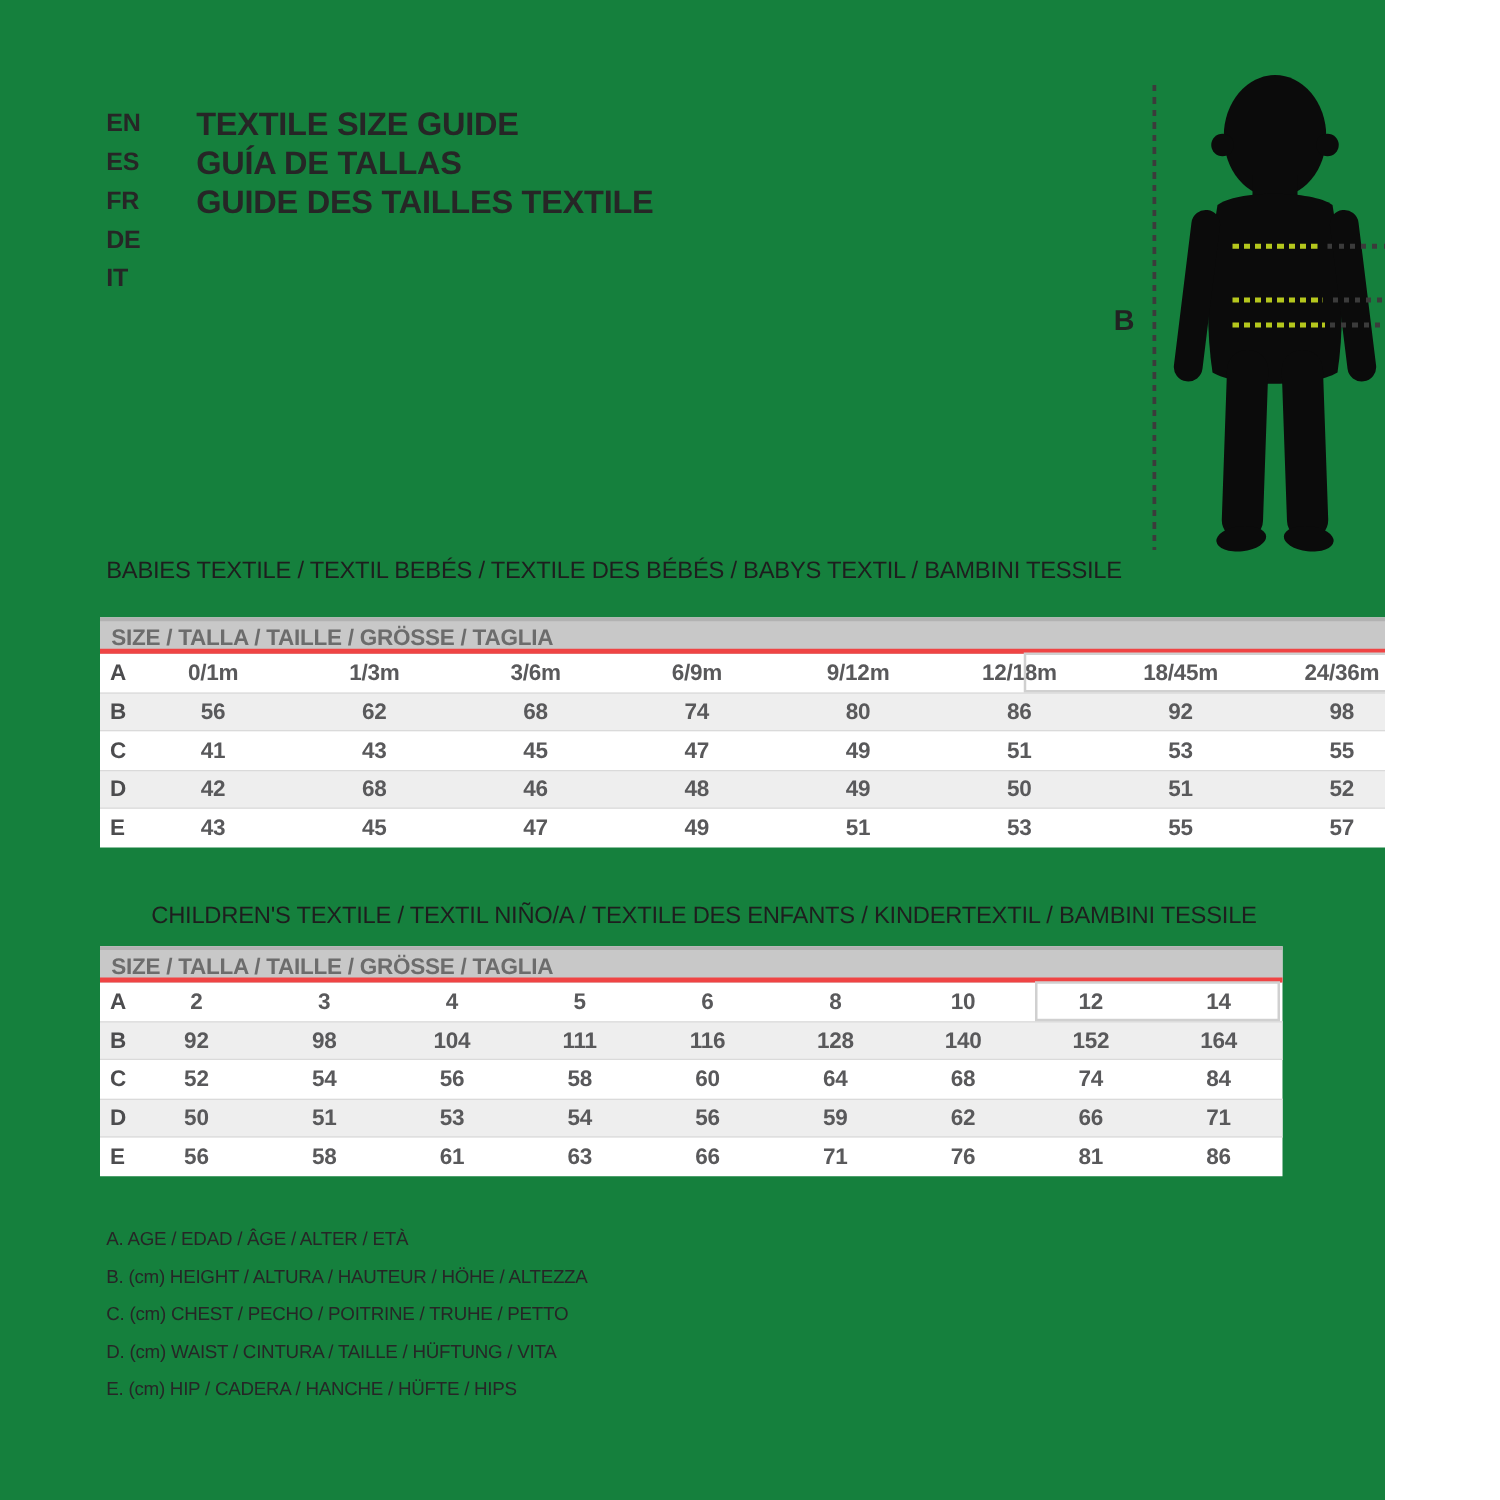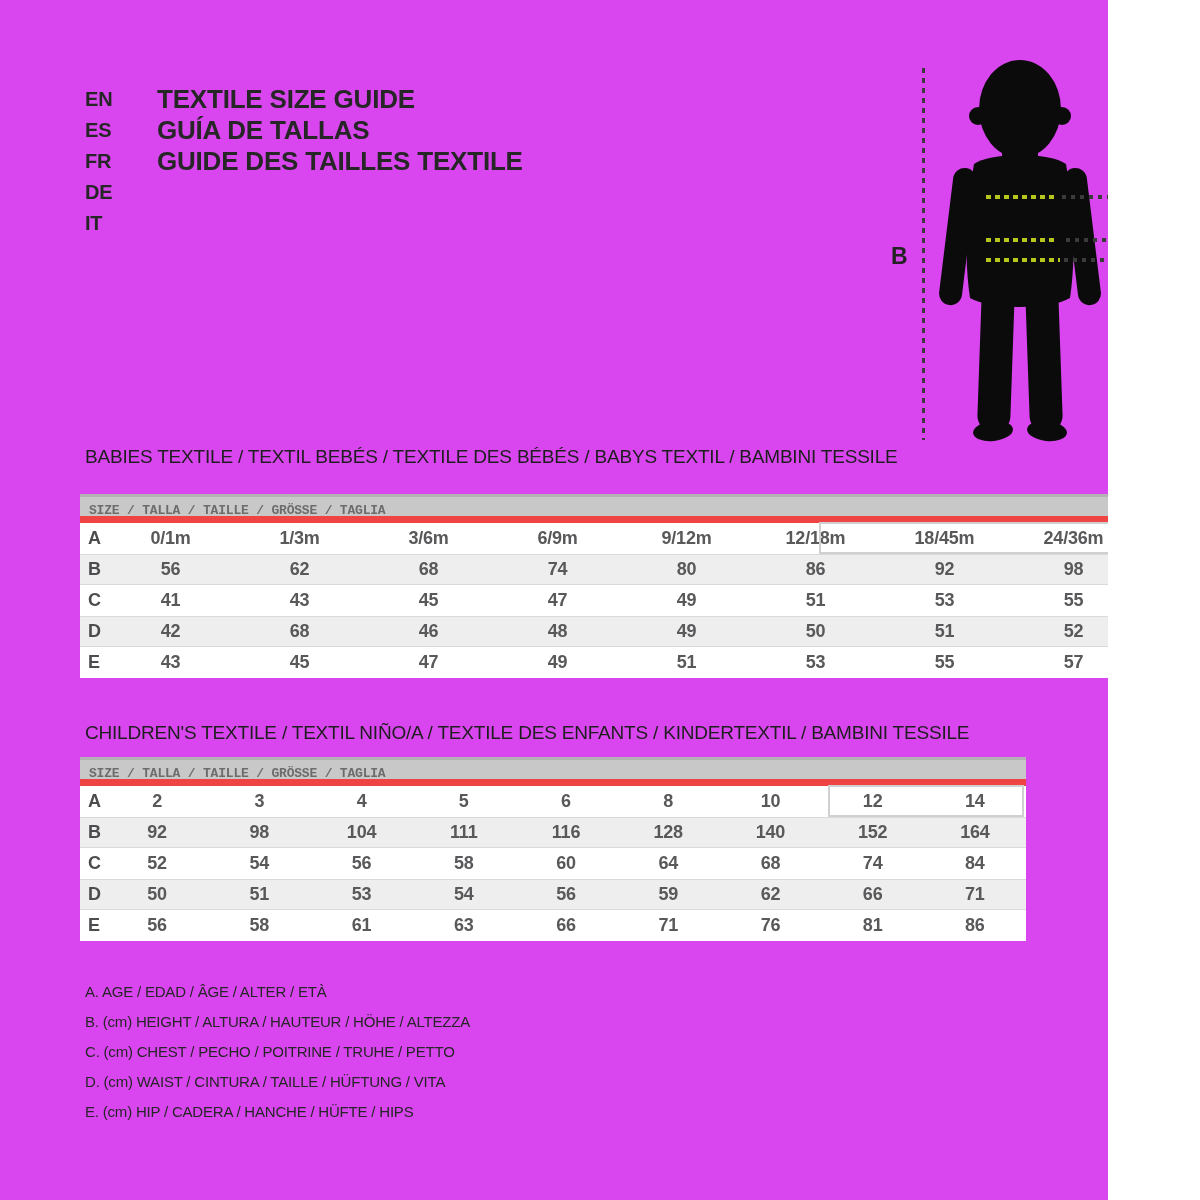--- a/index.html
+++ b/index.html
@@ -8,21 +8,21 @@
     --hl-border:#d0d0d0;
     --ink:#1e1e1e;
     --table-ink:#59595b;
     --silhouette:#0b0b0b;
     --body-dot:#b5c71d;
     --line-dot:#3b3b3b;
   }
   *{margin:0;padding:0;box-sizing:border-box;}
   html,body{background:#fff;}
   body{font-family:"Liberation Sans",sans-serif;}
-  #canvas{position:relative;width:1108px;height:1200px;background:#d946ef;overflow:hidden;}
+  #canvas{position:relative;width:1108px;height:1200px;background:#15803d;overflow:hidden;}
 
   
   .lang{position:absolute;left:85px;top:84px;}
   .lang-row{display:flex;height:31px;align-items:center;}
   .lang-code{width:72px;font-size:20px;font-weight:700;color:#262626;letter-spacing:-.2px;}
   .lang-title{font-size:26px;font-weight:700;color:#262626;letter-spacing:-.2px;}
 
   
   .silhouette{position:absolute;left:930px;top:52px;width:180px;height:390px;}
   .vdots{position:absolute;left:922px;top:68px;width:3px;height:372px;
@@ -31,22 +31,22 @@
   .hdots{position:absolute;height:4px;}
   .hdots.green{background:repeating-linear-gradient(90deg,var(--body-dot) 0 5px,transparent 5px 9px);}
   .hdots.dark{background:repeating-linear-gradient(90deg,var(--line-dot) 0 4px,transparent 4px 9px);}
 
   
   .sec-title{position:absolute;left:85px;font-size:19px;font-weight:400;color:var(--ink);letter-spacing:-.2px;white-space:nowrap;}
 
   
   .sg-table{position:absolute;left:80px;background:#fff;}
   .thead{height:29px;line-height:27px;background:var(--header-bg);
-         border-top:3px solid #b2b2b2;border-bottom:7px solid #ef4444;
-         padding-left:9px;font-size:13px;font-weight:700;color:#6c6c6c;letter-spacing:-.2px;font-family:Liberation Mono, monospace;}
+         border-top:3px solid #b2b2b2;border-bottom:4px solid #ef4444;
+         padding-left:9px;font-size:18px;font-weight:700;color:#6c6c6c;letter-spacing:-.2px;}
   .trow{display:grid;height:31px;}
   .trow.shaded{background:var(--shaded-bg);border-top:1px solid #dadada;border-bottom:1px solid #dadada;}
   .cell{display:flex;align-items:center;justify-content:center;
         font-size:18px;font-weight:700;color:var(--table-ink);letter-spacing:-.2px;}
   .cell.rlabel{justify-content:flex-start;padding-left:8px;color:#4c4c4e;}
   .hl-box{position:absolute;border:2px solid var(--hl-border);background:transparent;pointer-events:none;}
 
   
   .legend{position:absolute;left:85px;top:976px;}
   .legend-row{height:30px;display:flex;align-items:center;
@@ -165,21 +165,21 @@
           <div class="cell">49</div>
           <div class="cell">51</div>
           <div class="cell">53</div>
           <div class="cell">55</div>
           <div class="cell">57</div>
         </div>
       </div>
     <div class="hl-box" style="left:739px;top:28px;width:319px;height:32px;"></div>
   </div>
 
-  <h2 class="sec-title" style="top:722px;">CHILDREN'S TEXTILE / TEXTIL NIÑO/A / TEXTILE DES ENFANTS / KINDERTEXTIL / BAMBINI TESSILE</h2>
+  <h2 class="sec-title" style="top:722px;margin-left:36px;">CHILDREN'S TEXTILE / TEXTIL NIÑO/A / TEXTILE DES ENFANTS / KINDERTEXTIL / BAMBINI TESSILE</h2>
   <div class="sg-table" style="top:757px;width:946px;">
     <div class="thead">SIZE / TALLA / TAILLE / GRÖSSE / TAGLIA</div>
     <div>
         <div class="trow" style="grid-template-columns: 26px repeat(9, 1fr);">
           <div class="cell rlabel">A</div>
           <div class="cell">2</div>
           <div class="cell">3</div>
           <div class="cell">4</div>
           <div class="cell">5</div>
           <div class="cell">6</div>

